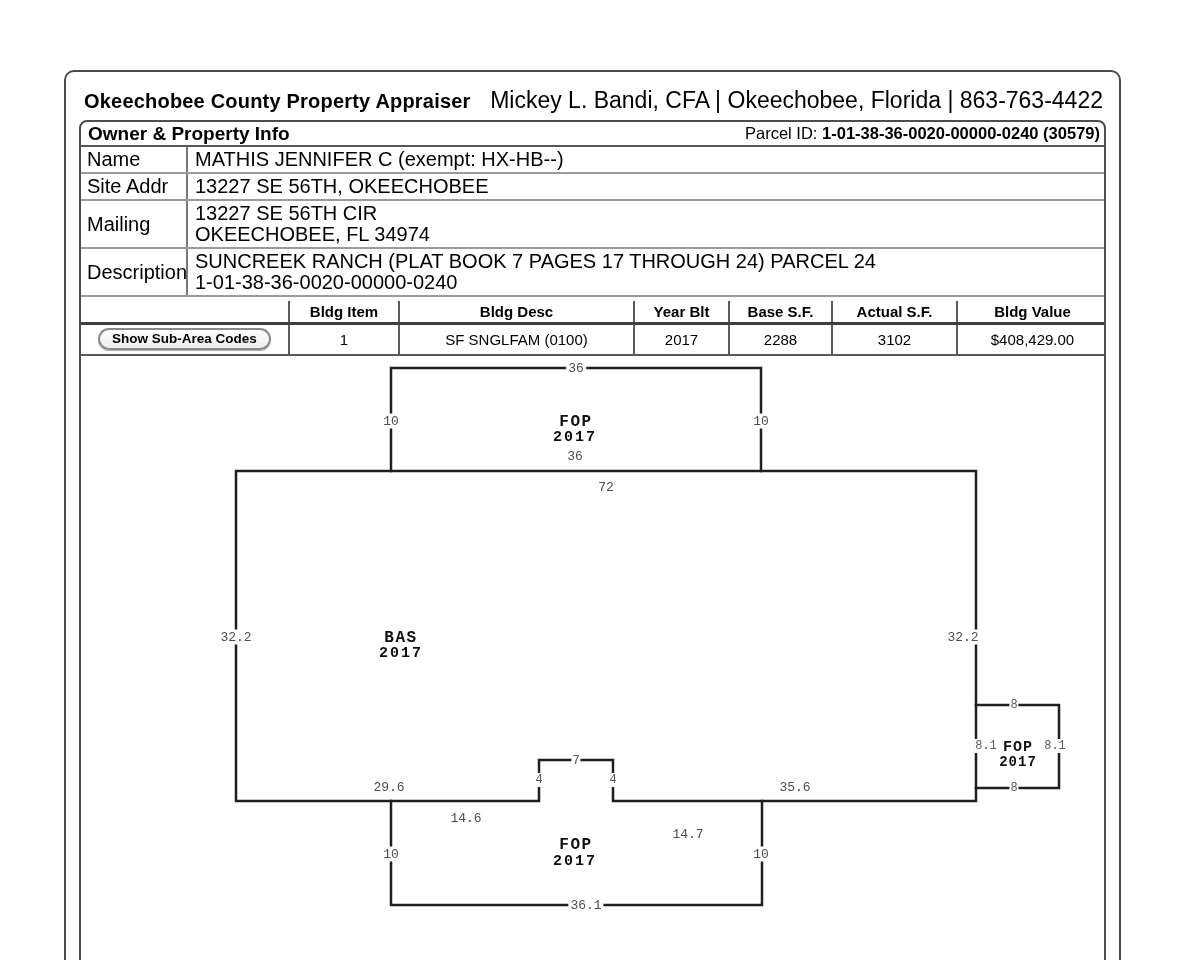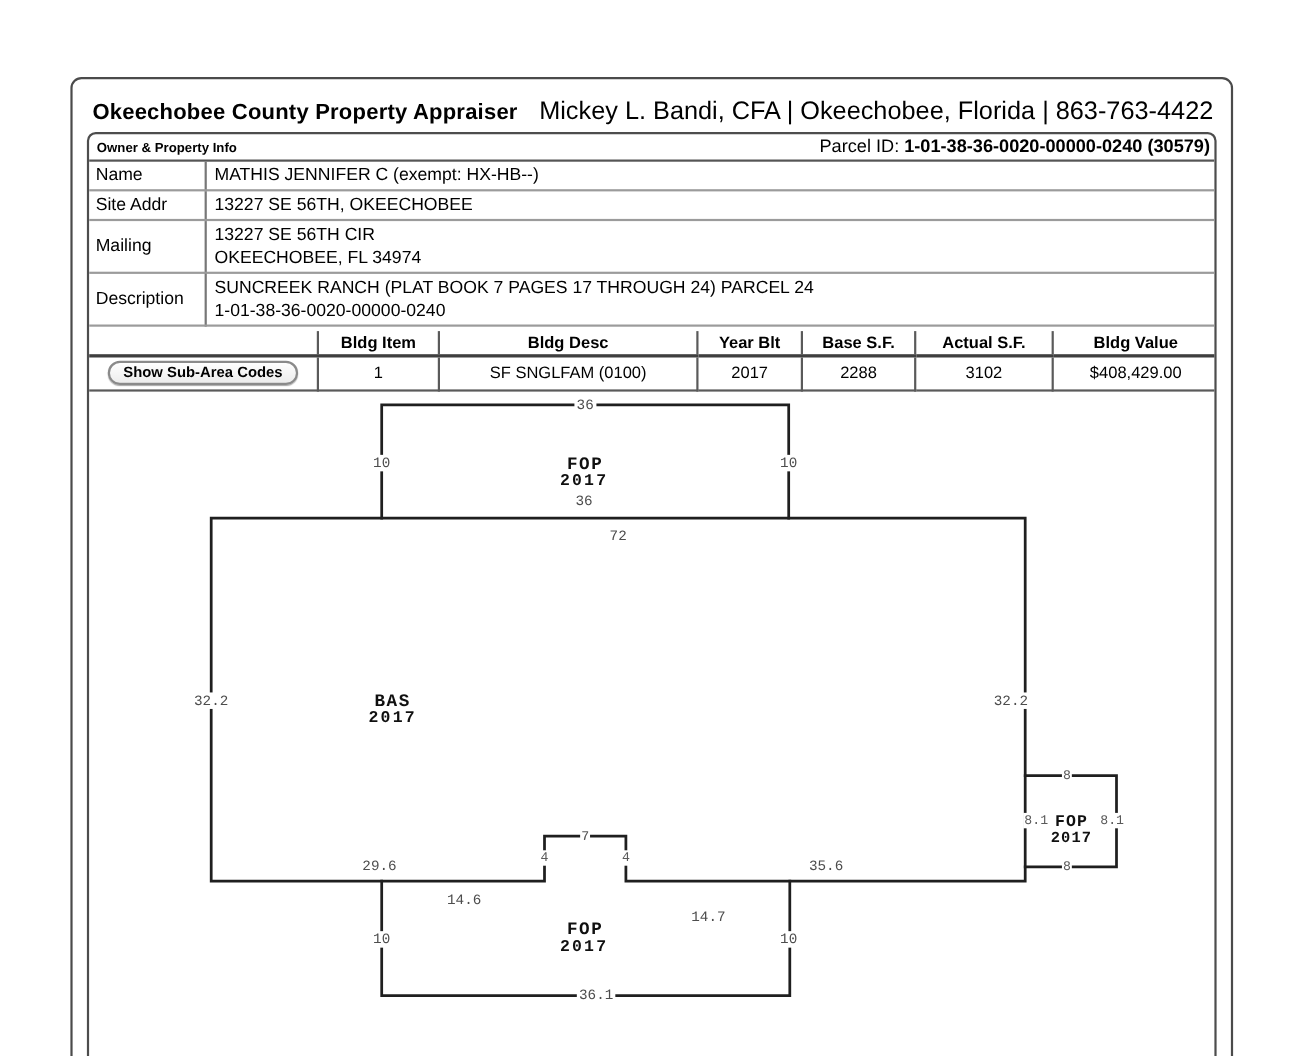--- a/index.html
+++ b/index.html
@@ -8,41 +8,41 @@
   .card { position:absolute; left:64px; top:70px; width:1057px; height:1010px;
           background:#fff; border:2px solid #4b4b4b; border-radius:10px; }
   .titlebar { display:flex; justify-content:space-between; align-items:baseline;
               padding:15px 16px 0 18px; height:48px; }
   .title { font-size:20px; font-weight:bold; letter-spacing:.2px; white-space:nowrap; }
   .contact { font-size:23px; white-space:nowrap; }
   .infobox { margin:0 13px; width:1027px; height:870px; border:2px solid #4d4d4d;
              border-radius:8px 8px 0 0; background:#fff; overflow:hidden; }
   .info-head { display:flex; justify-content:space-between; align-items:center;
                height:25px; padding:0 4px 0 7px; border-bottom:2px solid #555; }
-  .info-head .sec-title { font-size:12px; font-weight:bold; }
+  .info-head .sec-title { font-size:19px; font-weight:bold; }
   .parcel { font-size:16.5px; }
   .parcel b { font-weight:bold; }
   table { border-collapse:collapse; width:100%; table-layout:fixed; }
-  .itable td { border-bottom:2px solid #9b9b9b; font-size:16px; vertical-align:middle; }
+  .itable td { border-bottom:2px solid #9b9b9b; font-size:20px; vertical-align:middle; }
   .itable td.lbl { width:106px; border-right:2px solid #777; padding-left:6px; }
   .itable td.val { padding-left:7px; line-height:21px; }
   .r1 td { height:26px; } .r2 td { height:27px;margin-top:40px; }
   .r3 td { height:48px; } .r4 td { height:48px; }
   .btable { margin-top:4px; }
   .btable th, .btable td { border:2px solid #5a5a5a; text-align:center; }
   .btable th { font-size:15px; font-weight:bold; height:22px; border-bottom:3px solid #3f3f3f; }
   .btable td { font-size:15px; height:32px; }
   .btable tr > *:first-child { border-left:none; }
   .btable tr > *:last-child  { border-right:none; }
   .btable th { border-top:none; }
   .pill-btn { display:inline-block; padding:1px 12px 2px 12px; font-size:13.5px; font-weight:bold;
               font-family:"Liberation Sans",sans-serif; color:#000;
               background:linear-gradient(#fefefe,#ececec); border:2px solid #8a8a8a;
               border-radius:12px; box-shadow:0 1px 1px rgba(0,0,0,.35); cursor:pointer; }
-  .sketch { position:relative; width:1026px; height:600px; }
+  .sketch { position:relative; width:1026px; height:600px;margin-left:44px; }
   .sketch svg { position:absolute; left:0; top:0; }
   .sk { position:absolute; transform:translate(-50%,-50%); white-space:nowrap;
         font-family:"Liberation Mono","DejaVu Sans Mono",monospace; }
   .dim    { font-size:13px; color:#4d4d4d; background:#fff; padding:0 2px; }
   .dim-sm { font-size:12px; color:#5a5a5a; background:#fff; padding:0 1px; }
   .area    { font-size:16px; font-weight:bold; color:#101010; letter-spacing:1.5px; }
   .area2   { font-size:15px; font-weight:bold; color:#101010; letter-spacing:2px; }
   .area-sm  { font-size:15px; font-weight:bold; color:#101010; letter-spacing:1px; }
   .area2-sm { font-size:14px; font-weight:bold; color:#101010; letter-spacing:1px; }
 </style>

